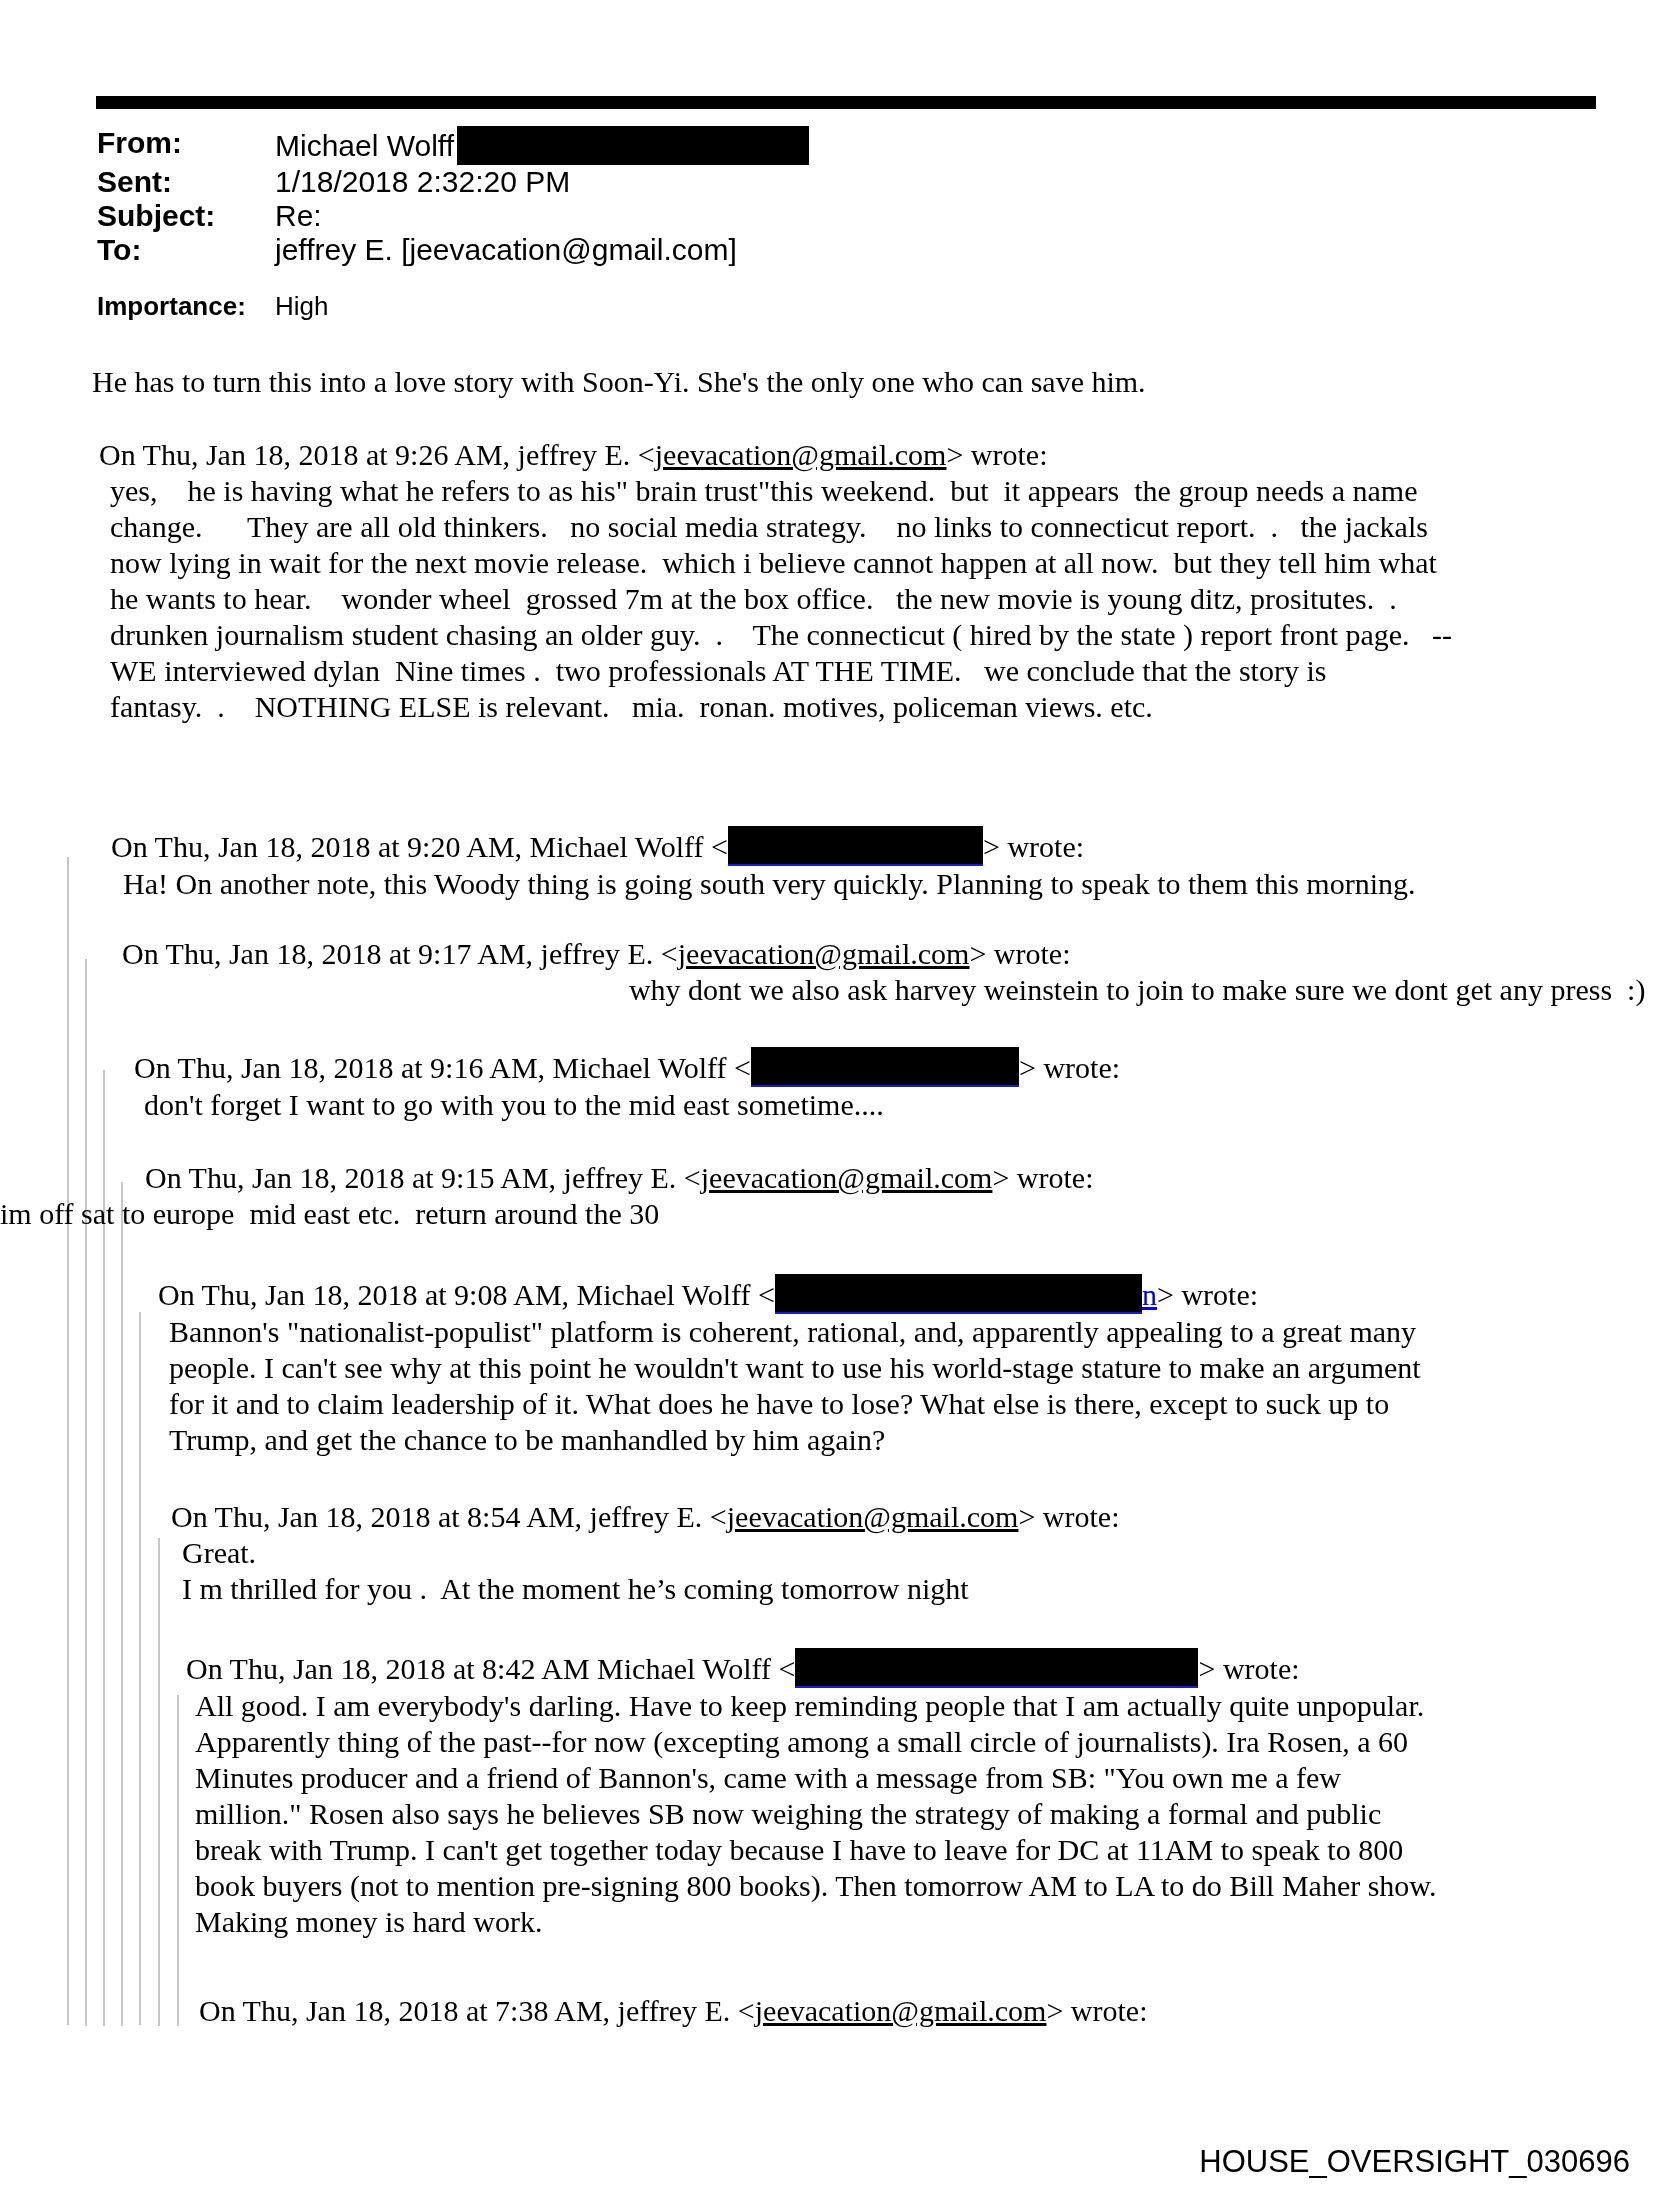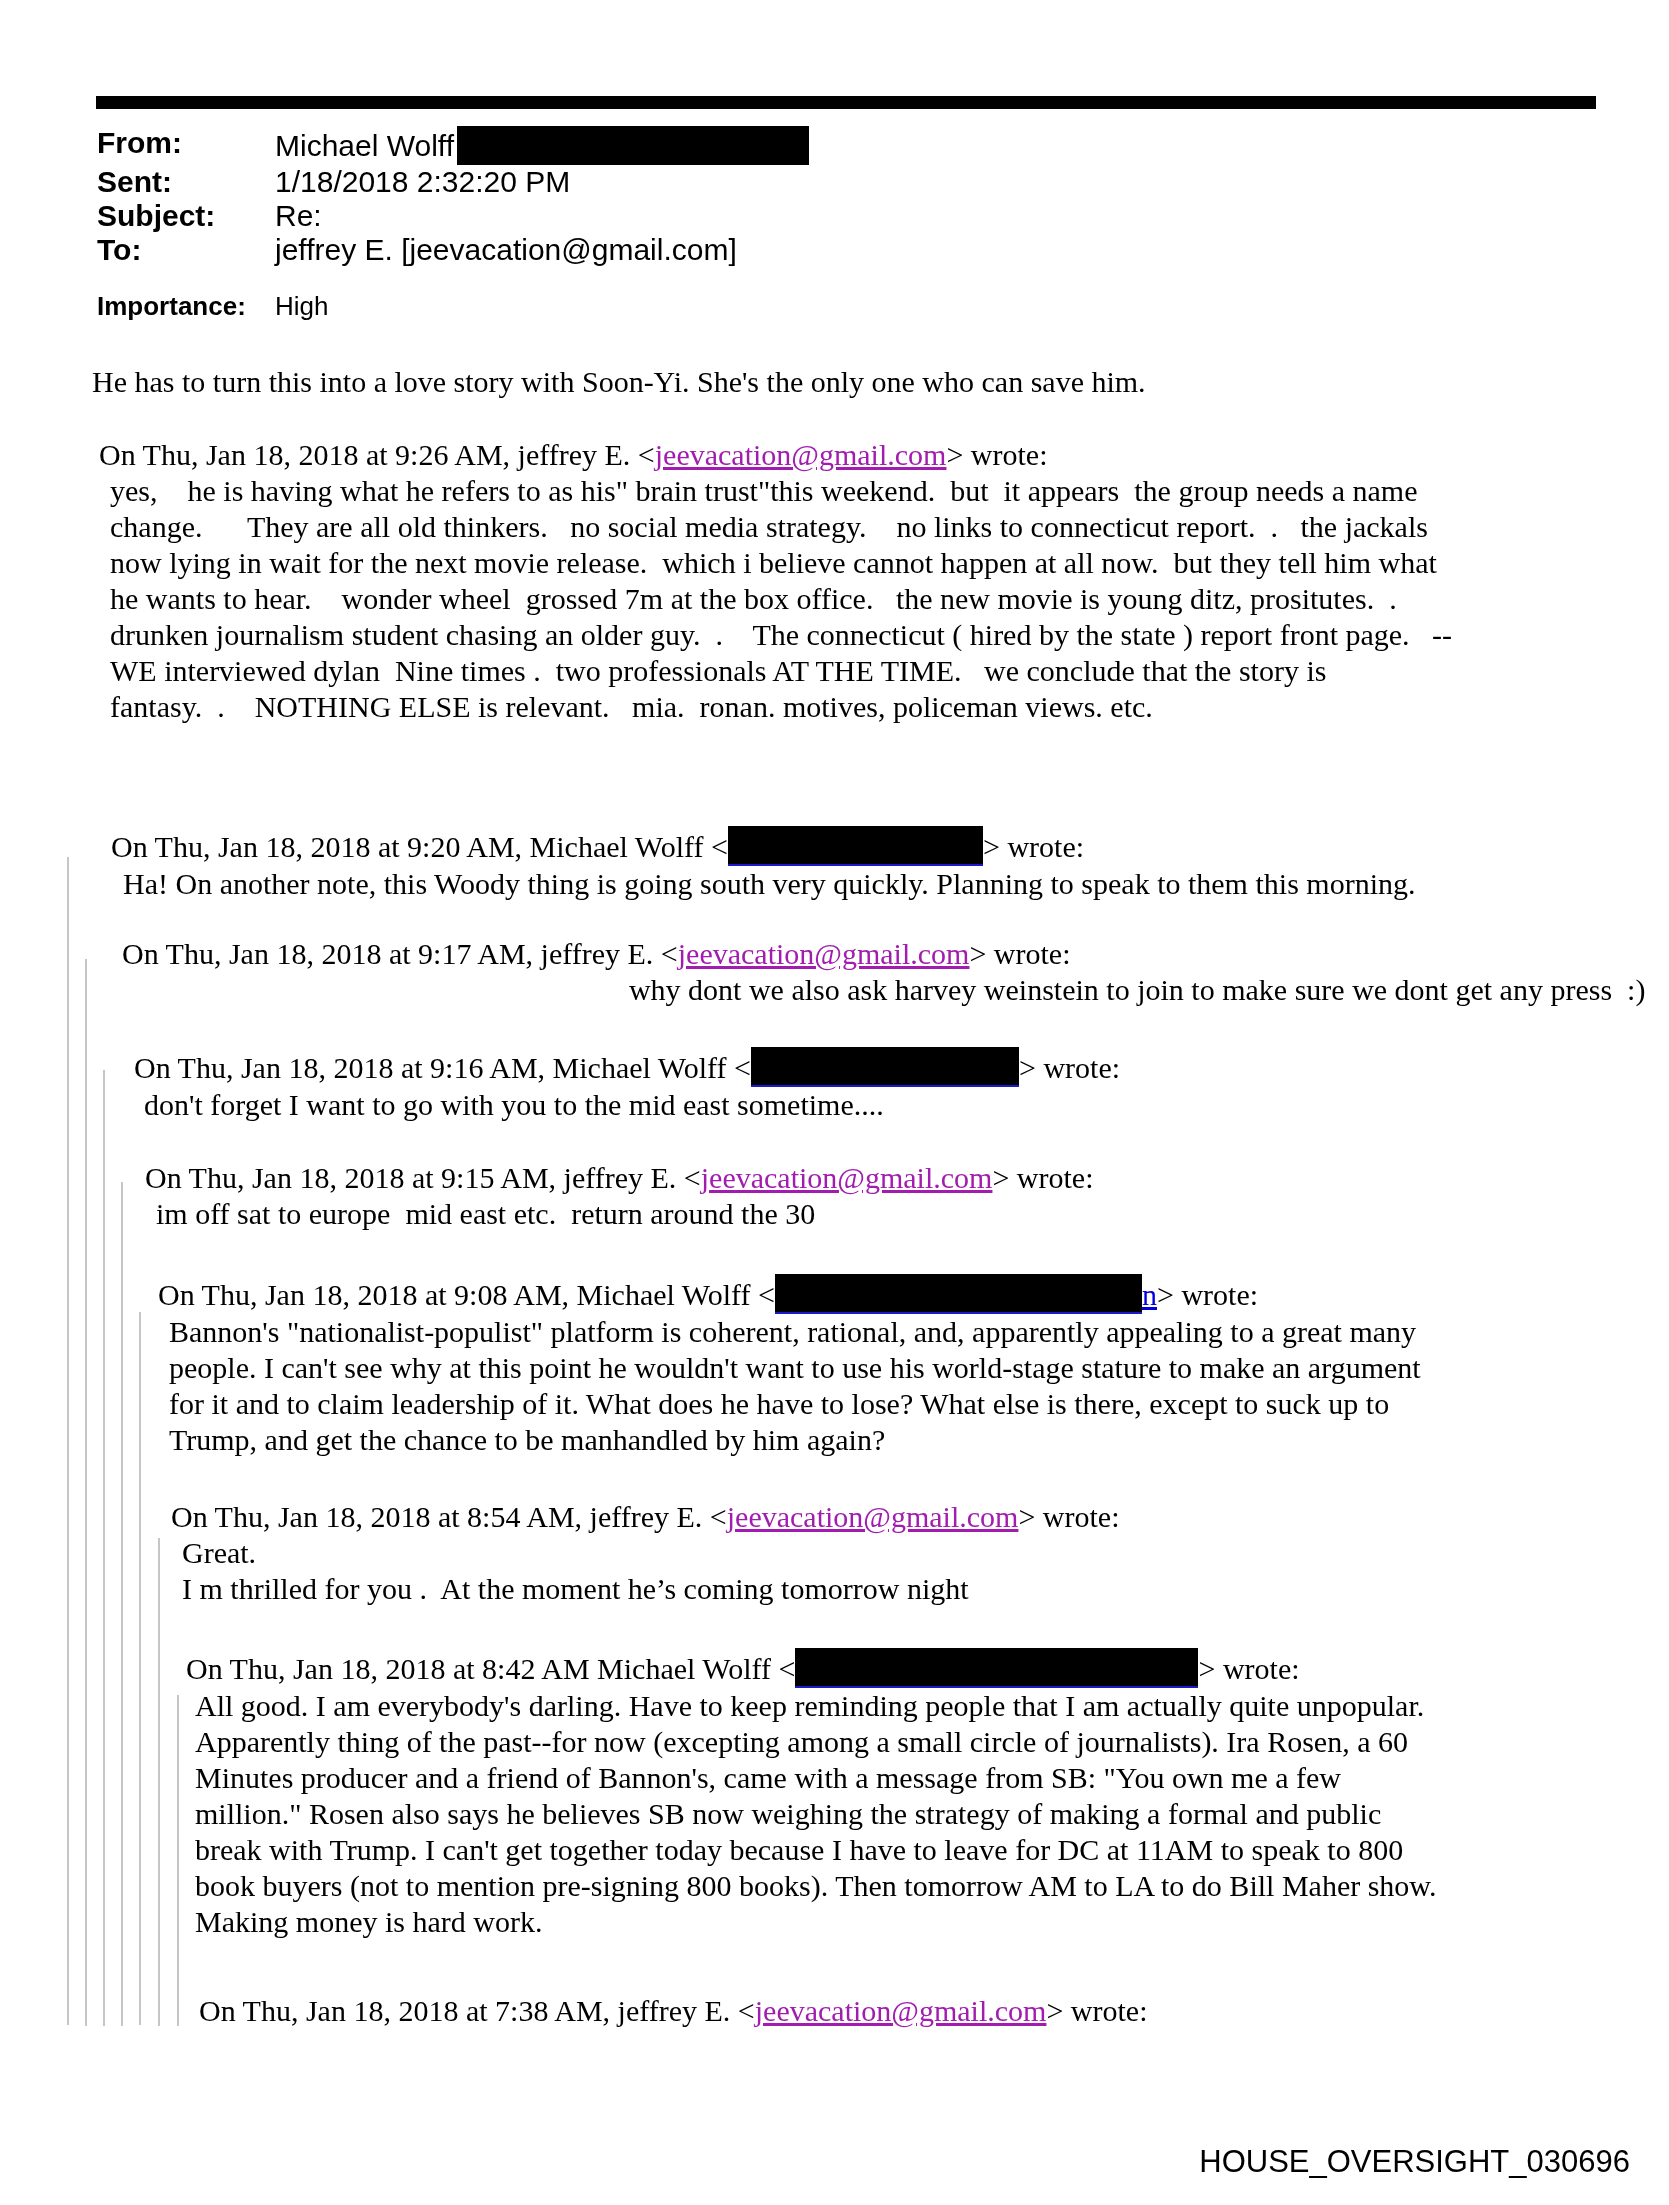--- a/index.html
+++ b/index.html
@@ -59,21 +59,21 @@
   }
   .msg {
     position: absolute;
     left: 0; right: 23.6px;
     font-size: 30px;
     line-height: 36px;
   }
   .msg-header { white-space: pre-wrap; }
   .msg-body { white-space: pre-wrap; }
   .email-link {
-    color: #a21caf;
+    color: #000000;
     text-decoration: underline;
     cursor: pointer;
   }
   .qline {
     position: absolute;
     width: 2px;
     background: #c6c6c6;
   }
   .bates {
     position: absolute;
@@ -145,21 +145,21 @@
     <div class="msg-body" style="margin-left:132px;text-align:right;">why dont we also ask harvey weinstein to join to make sure we dont get any press  :)</div>
   </div>
 
   <div class="msg" style="top:1047px;">
     <div class="msg-header" style="margin-left:134px;"><span>On Thu, Jan 18, 2018 at 9:16 AM, Michael Wolff &lt;</span><span class="redaction q-redaction" style="width:268px;"></span><span>&gt; wrote:</span></div>
     <div class="msg-body" style="margin-left:144px;">don't forget I want to go with you to the mid east sometime....</div>
   </div>
 
   <div class="msg" style="top:1160px;">
     <div class="msg-header" style="margin-left:145px;"><span>On Thu, Jan 18, 2018 at 9:15 AM, jeffrey E. &lt;</span><a class="email-link">jeevacation@gmail.com</a><span>&gt; wrote:</span></div>
-    <div class="msg-body" style="margin-left:156px;">im off sat to europe  mid east etc.  return around the 30</div>
+    <div class="msg-body" style="">im off sat to europe  mid east etc.  return around the 30</div>
   </div>
 
   <div class="msg" style="top:1274px;">
     <div class="msg-header" style="margin-left:158px;"><span>On Thu, Jan 18, 2018 at 9:08 AM, Michael Wolff &lt;</span><span class="redaction q-redaction" style="width:367px;"></span><span class="link-tail">n</span><span>&gt; wrote:</span></div>
     <div class="msg-body" style="margin-left:169px;">Bannon's "nationalist-populist" platform is coherent, rational, and, apparently appealing to a great many
 people. I can't see why at this point he wouldn't want to use his world-stage stature to make an argument
 for it and to claim leadership of it. What does he have to lose? What else is there, except to suck up to
 Trump, and get the chance to be manhandled by him again?</div>
   </div>
 

